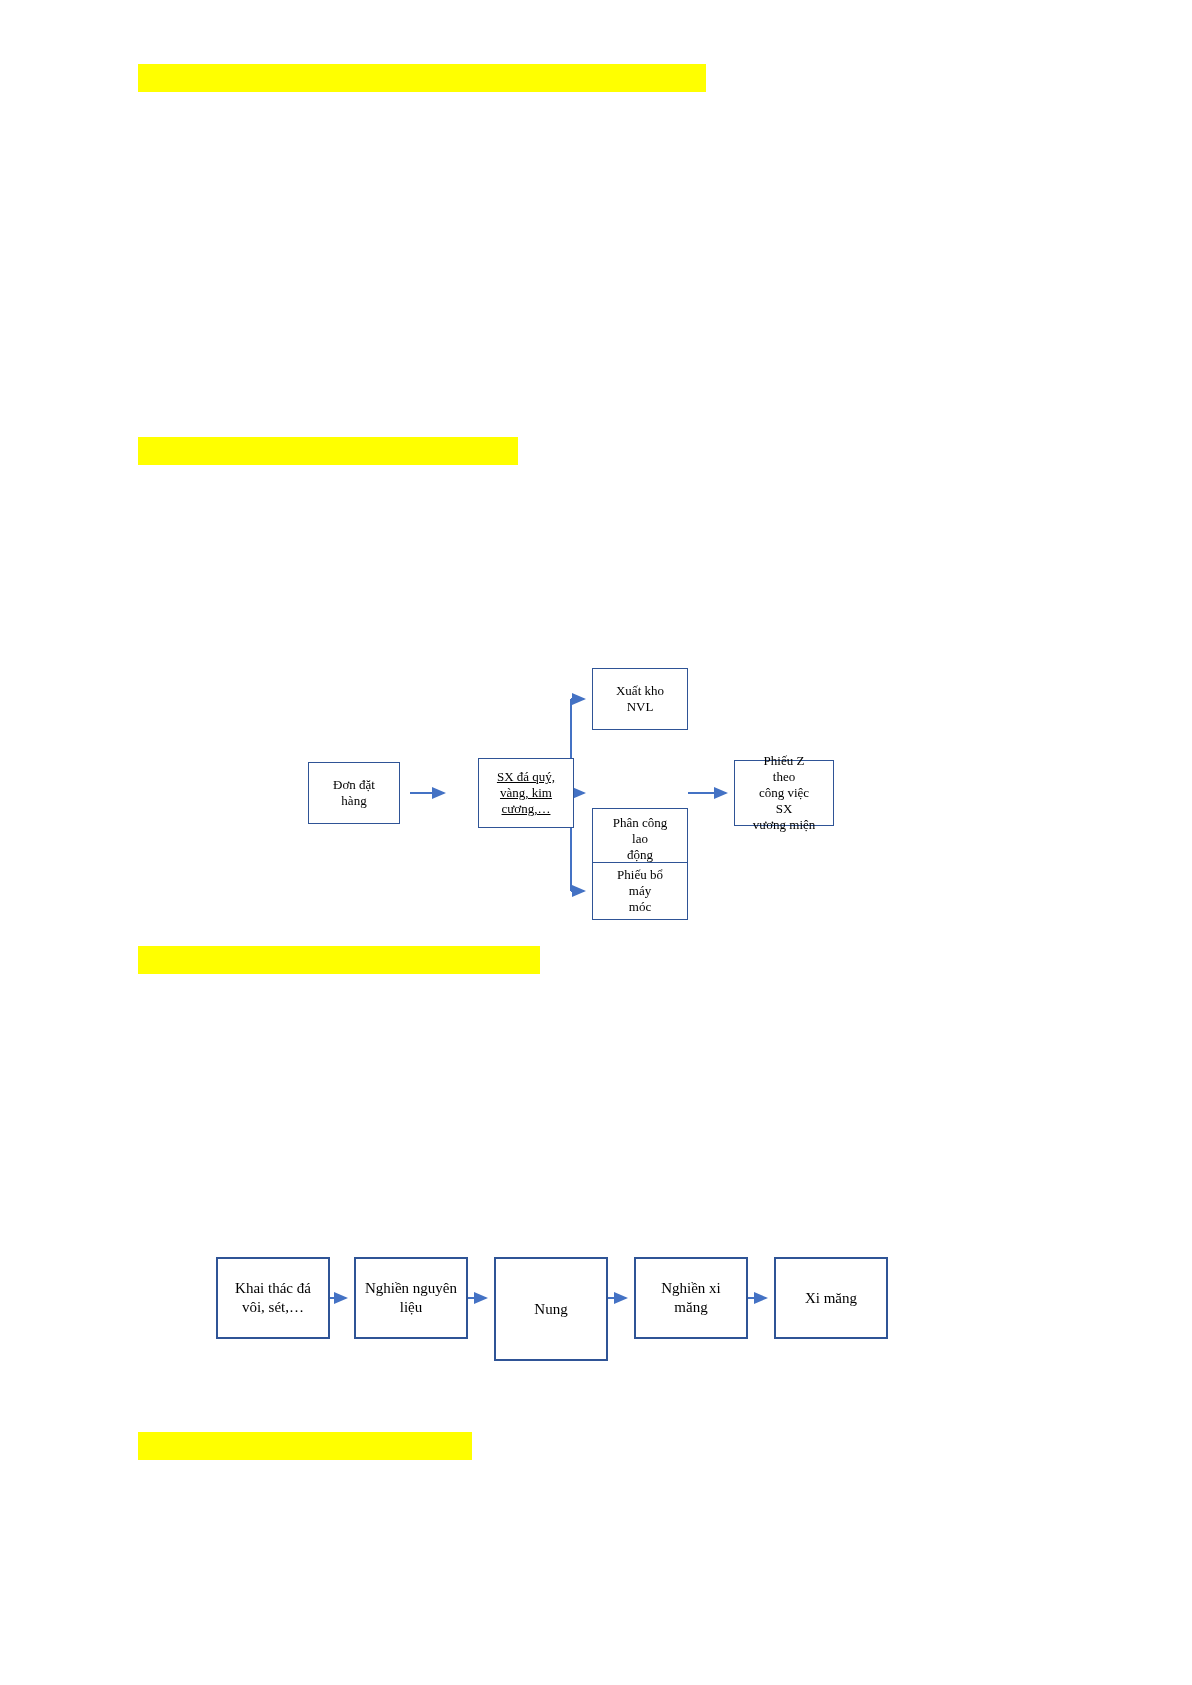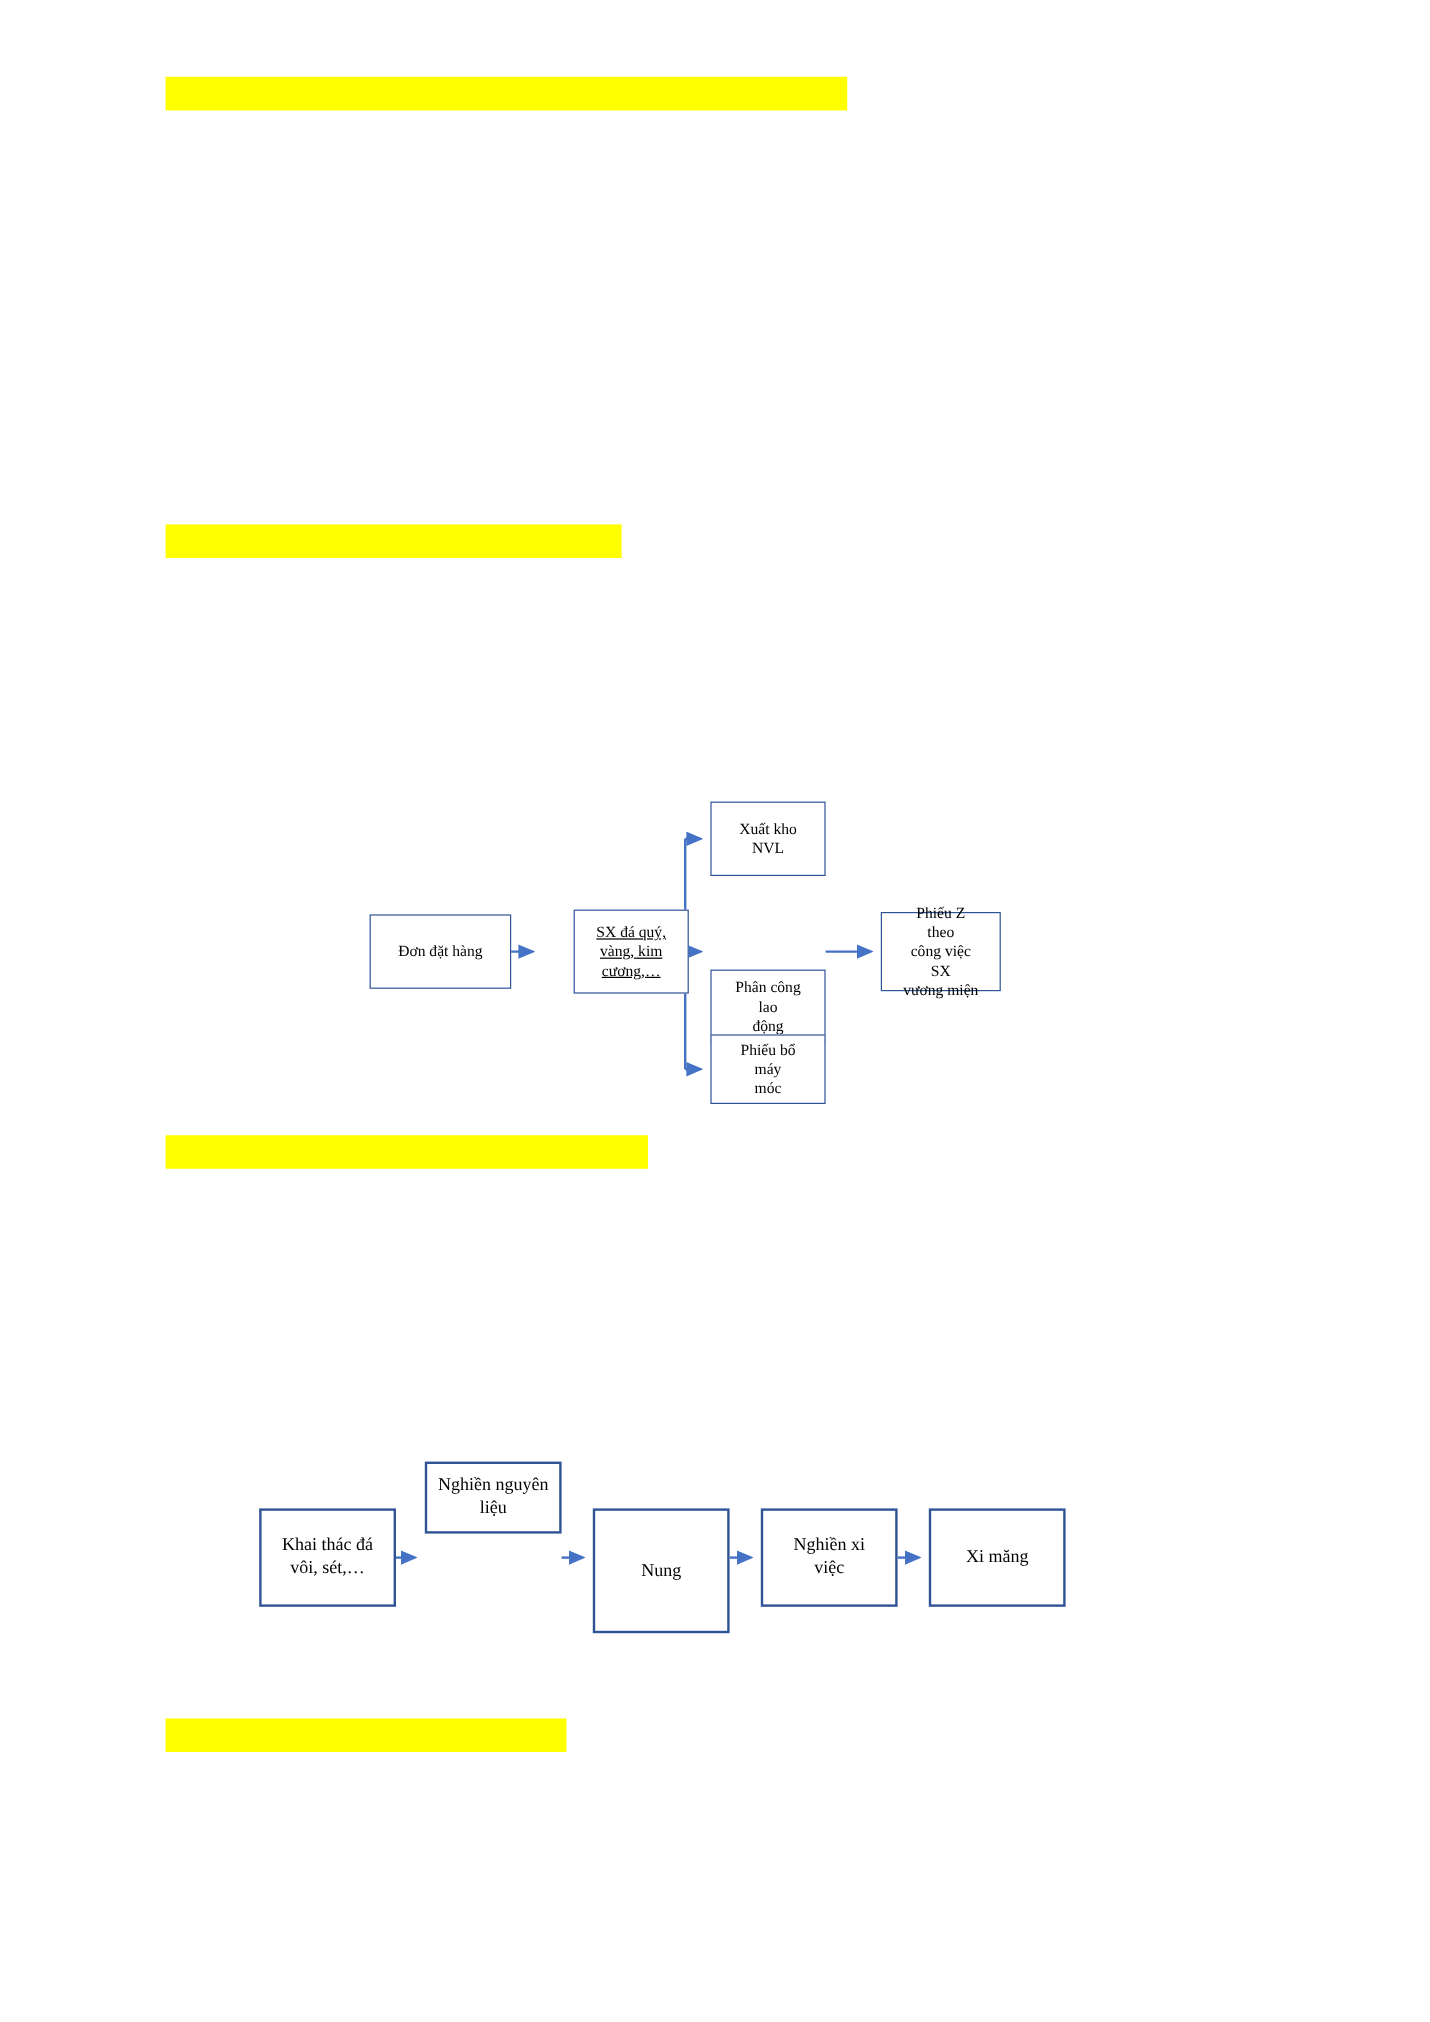--- a/index.html
+++ b/index.html
@@ -108,21 +108,21 @@
 
       <line x1="571" y1="699" x2="584" y2="699" stroke="#4472c4" stroke-width="2" marker-end="url(#ah1)"></line>
 
       <line x1="571" y1="793" x2="584" y2="793" stroke="#4472c4" stroke-width="2" marker-end="url(#ah1)"></line>
 
       <line x1="571" y1="891" x2="584" y2="891" stroke="#4472c4" stroke-width="2" marker-end="url(#ah1)"></line>
 
       <line x1="688" y1="793" x2="726" y2="793" stroke="#4472c4" stroke-width="2" marker-end="url(#ah1)"></line>
     </svg>
 
-    <div class="fc-box" style="left:308px; top:762px; width:118px; height:62px;">Đơn đặt hàng</div>
+    <div class="fc-box" style="left:308px; top:762px; width:92px; height:62px;">Đơn đặt hàng</div>
 
     <div class="fc-box" style="left:478px; top:758px; width:96px; height:70px;text-decoration:underline;">SX đá quý,
 vàng, kim
 cương,…</div>
 
     <div class="fc-box" style="left:592px; top:668px; width:96px; height:62px;">Xuất kho NVL</div>
 
     <div class="fc-box" style="left:592px; top:762px; width:96px; height:62px;margin-top:46px;">Phân công lao
 động</div>
 
@@ -148,24 +148,24 @@
       <line x1="468" y1="1298" x2="486" y2="1298" stroke="#4472c4" stroke-width="2" marker-end="url(#ah2)"></line>
 
       <line x1="608" y1="1298" x2="626" y2="1298" stroke="#4472c4" stroke-width="2" marker-end="url(#ah2)"></line>
 
       <line x1="748" y1="1298" x2="766" y2="1298" stroke="#4472c4" stroke-width="2" marker-end="url(#ah2)"></line>
     </svg>
 
     <div class="d2-box" style="left:216px; top:1257px; width:114px; height:82px;text-align:center;">Khai thác đá
 vôi, sét,…</div>
 
-    <div class="d2-box" style="left:354px; top:1218px; width:114px; height:60px;">Nghiền nguyên
+    <div class="d2-box" style="left:354px; top:1257px; width:114px; height:82px;">Nghiền nguyên
 liệu</div>
 
     <div class="d2-box" style="left:494px; top:1257px; width:114px; height:104px;">Nung</div>
 
     <div class="d2-box" style="left:634px; top:1257px; width:114px; height:82px;">Nghiền xi
-việc</div>
+măng</div>
 
     <div class="d2-box" style="left:774px; top:1257px; width:114px; height:82px;">Xi măng</div>
   </div>
 
 </div>
 
 </body></html>

